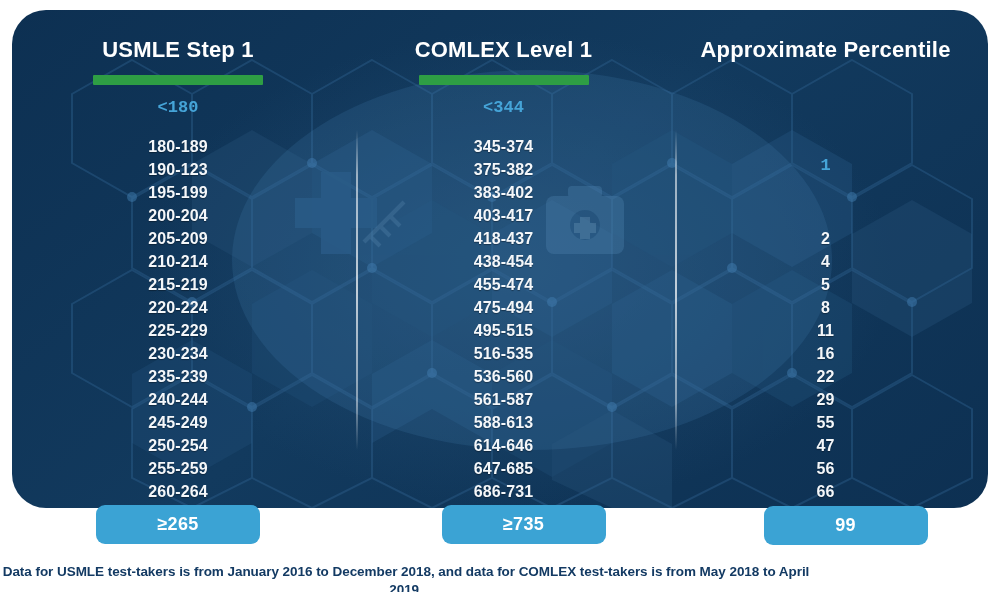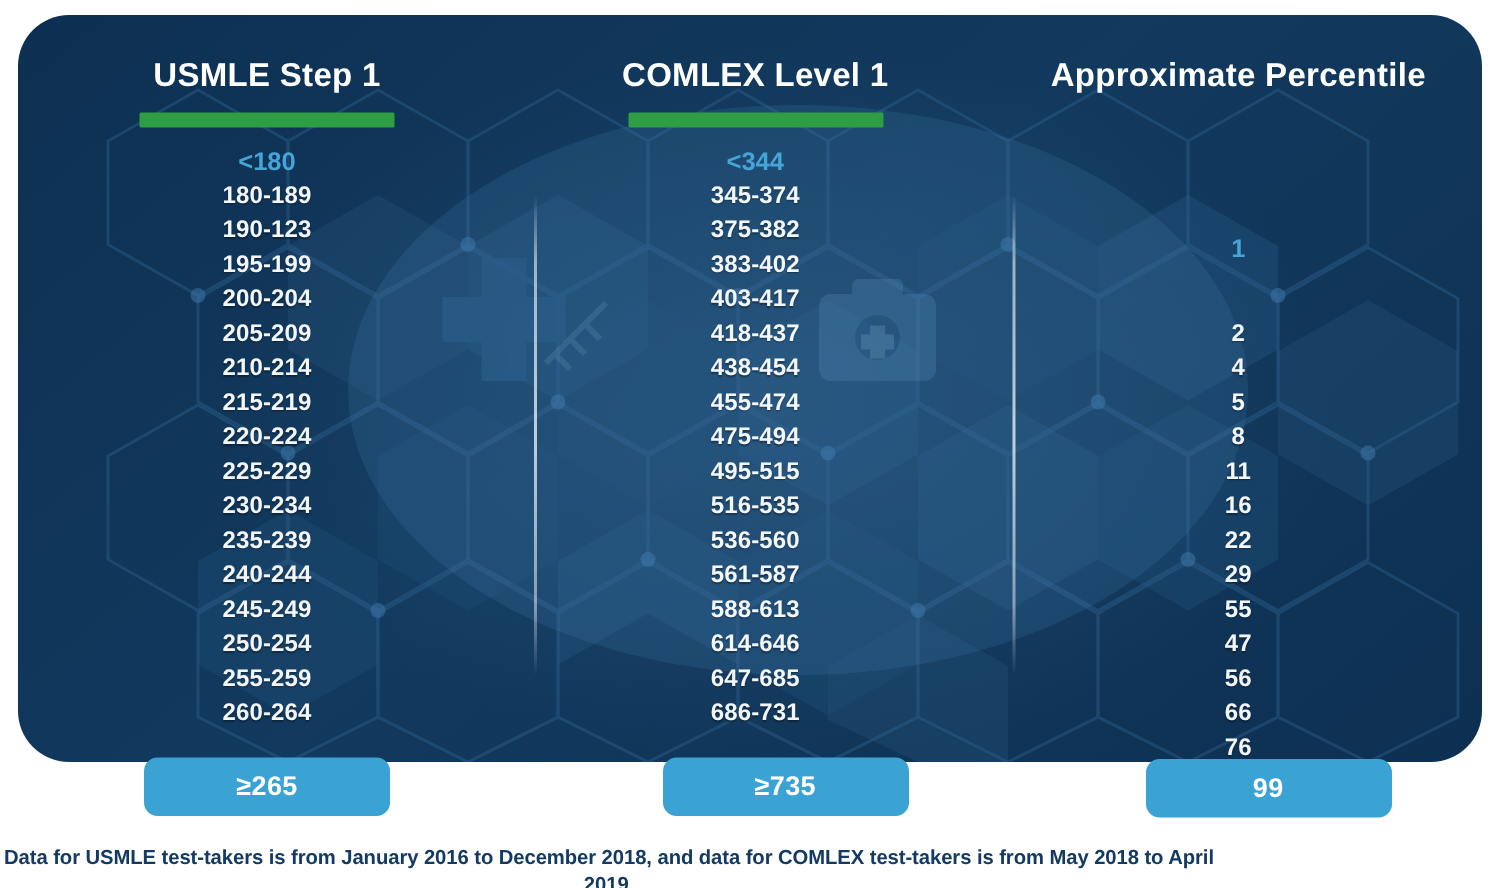--- a/index.html
+++ b/index.html
@@ -97,24 +97,25 @@
   }
 
   .col.c3 .green-bar { width: 170px; }
 
   .first-value {
     margin-top: 13px;
     color: #45a4d8;
     font-size: 17px;
     font-weight: bold;
     line-height: 20px;
+    font-family: Liberation Mono, monospace;
   }
 
   .values {
-    margin-top: 1px;
+    margin-top: 17px;
     display: flex;
     flex-direction: column;
     align-items: center;
   }
   .value-row {
     color: #f4f7fa;
     font-size: 16px;
     font-weight: bold;
     line-height: 23px;
     letter-spacing: 0.1px;

